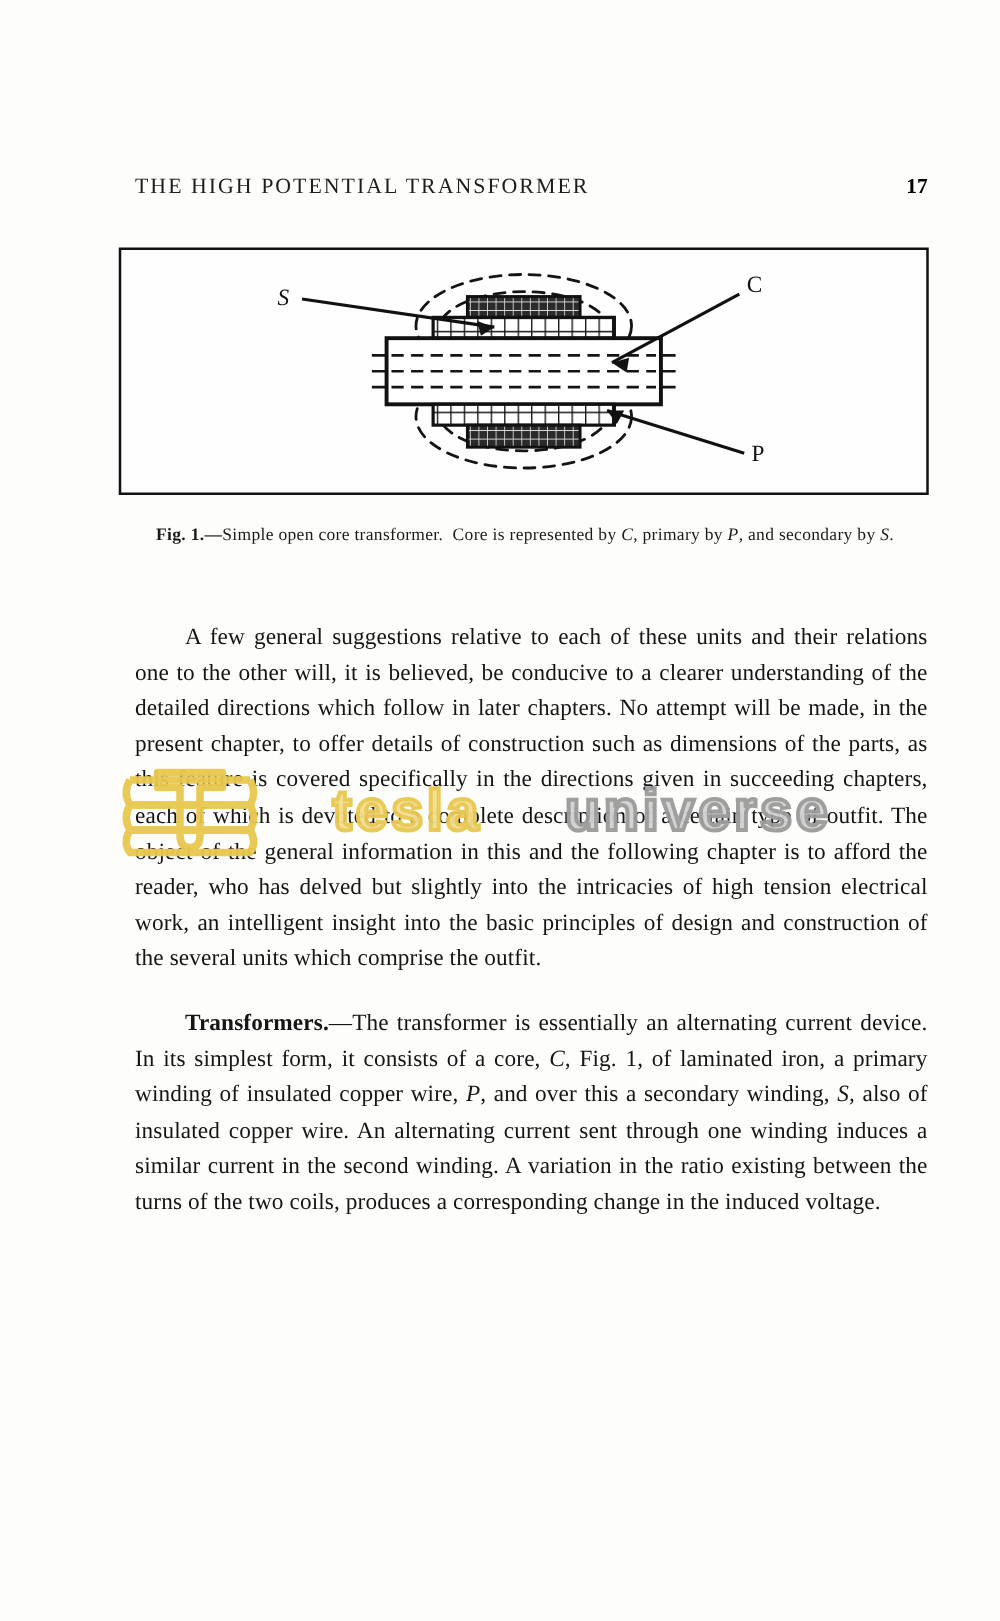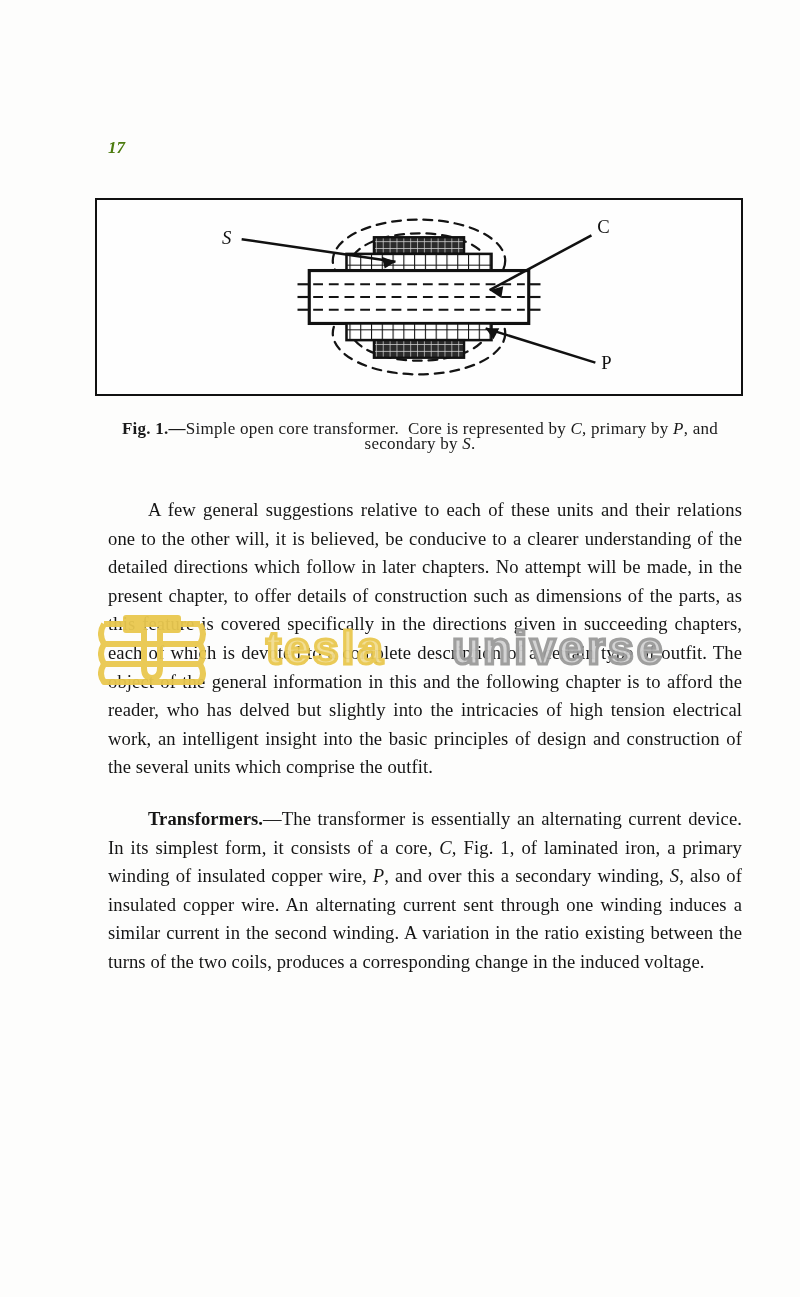--- a/index.html
+++ b/index.html
@@ -34,22 +34,21 @@
   }
   .running-title {
     font-size: 17.5px;
     letter-spacing: 1.6px;
     color: #1d1d1d;
     white-space: nowrap;
   }
   .running-folio {
     font-size: 17px;
     font-weight: bold;
-    color: #4d7c0f;
-    font-style: italic;
+    color: #000000;
   }
 
   
   .figure-box {
     position: absolute;
     left: 95px;
     top: 198px;
     width: 648px;
     height: 198px;
     border: 2.5px solid #111;
@@ -62,21 +61,21 @@
     top: 0;
     width: 100%;
     height: 100%;
   }
   .fig-caption {
     position: absolute;
     left: 104px;
     top: 422px;
     width: 632px;
     text-align: center;
-    font-size: 17px;
+    font-size: 14px;
     line-height: 14.5px;
     color: #1a1a1a;
     letter-spacing: 0.25px;
   }
   .fig-caption b { font-weight: bold; }
   .fig-caption i { font-style: italic; }
 
   
   .body-col {
     position: absolute;
@@ -108,20 +107,21 @@
     pointer-events: none;
     opacity: 0.95;
   }
 </style>
 </head>
 <body>
 
 <div class="page">
 
   <div class="running-head">
+    <div class="running-title">THE HIGH POTENTIAL TRANSFORMER</div>
     <div class="running-folio">17</div>
   </div>
 
   <div class="figure-box">
     <svg class="figure-art" viewBox="0 0 648 198" preserveAspectRatio="xMidYMid meet">
       <defs>
         <pattern id="grid-hatch" width="11" height="11" patternUnits="userSpaceOnUse">
           <rect width="11" height="11" fill="#ffffff"></rect>
           <path d="M0 0 H11 M0 0 V11" stroke="#111" stroke-width="2.2"></path>
         </pattern>

